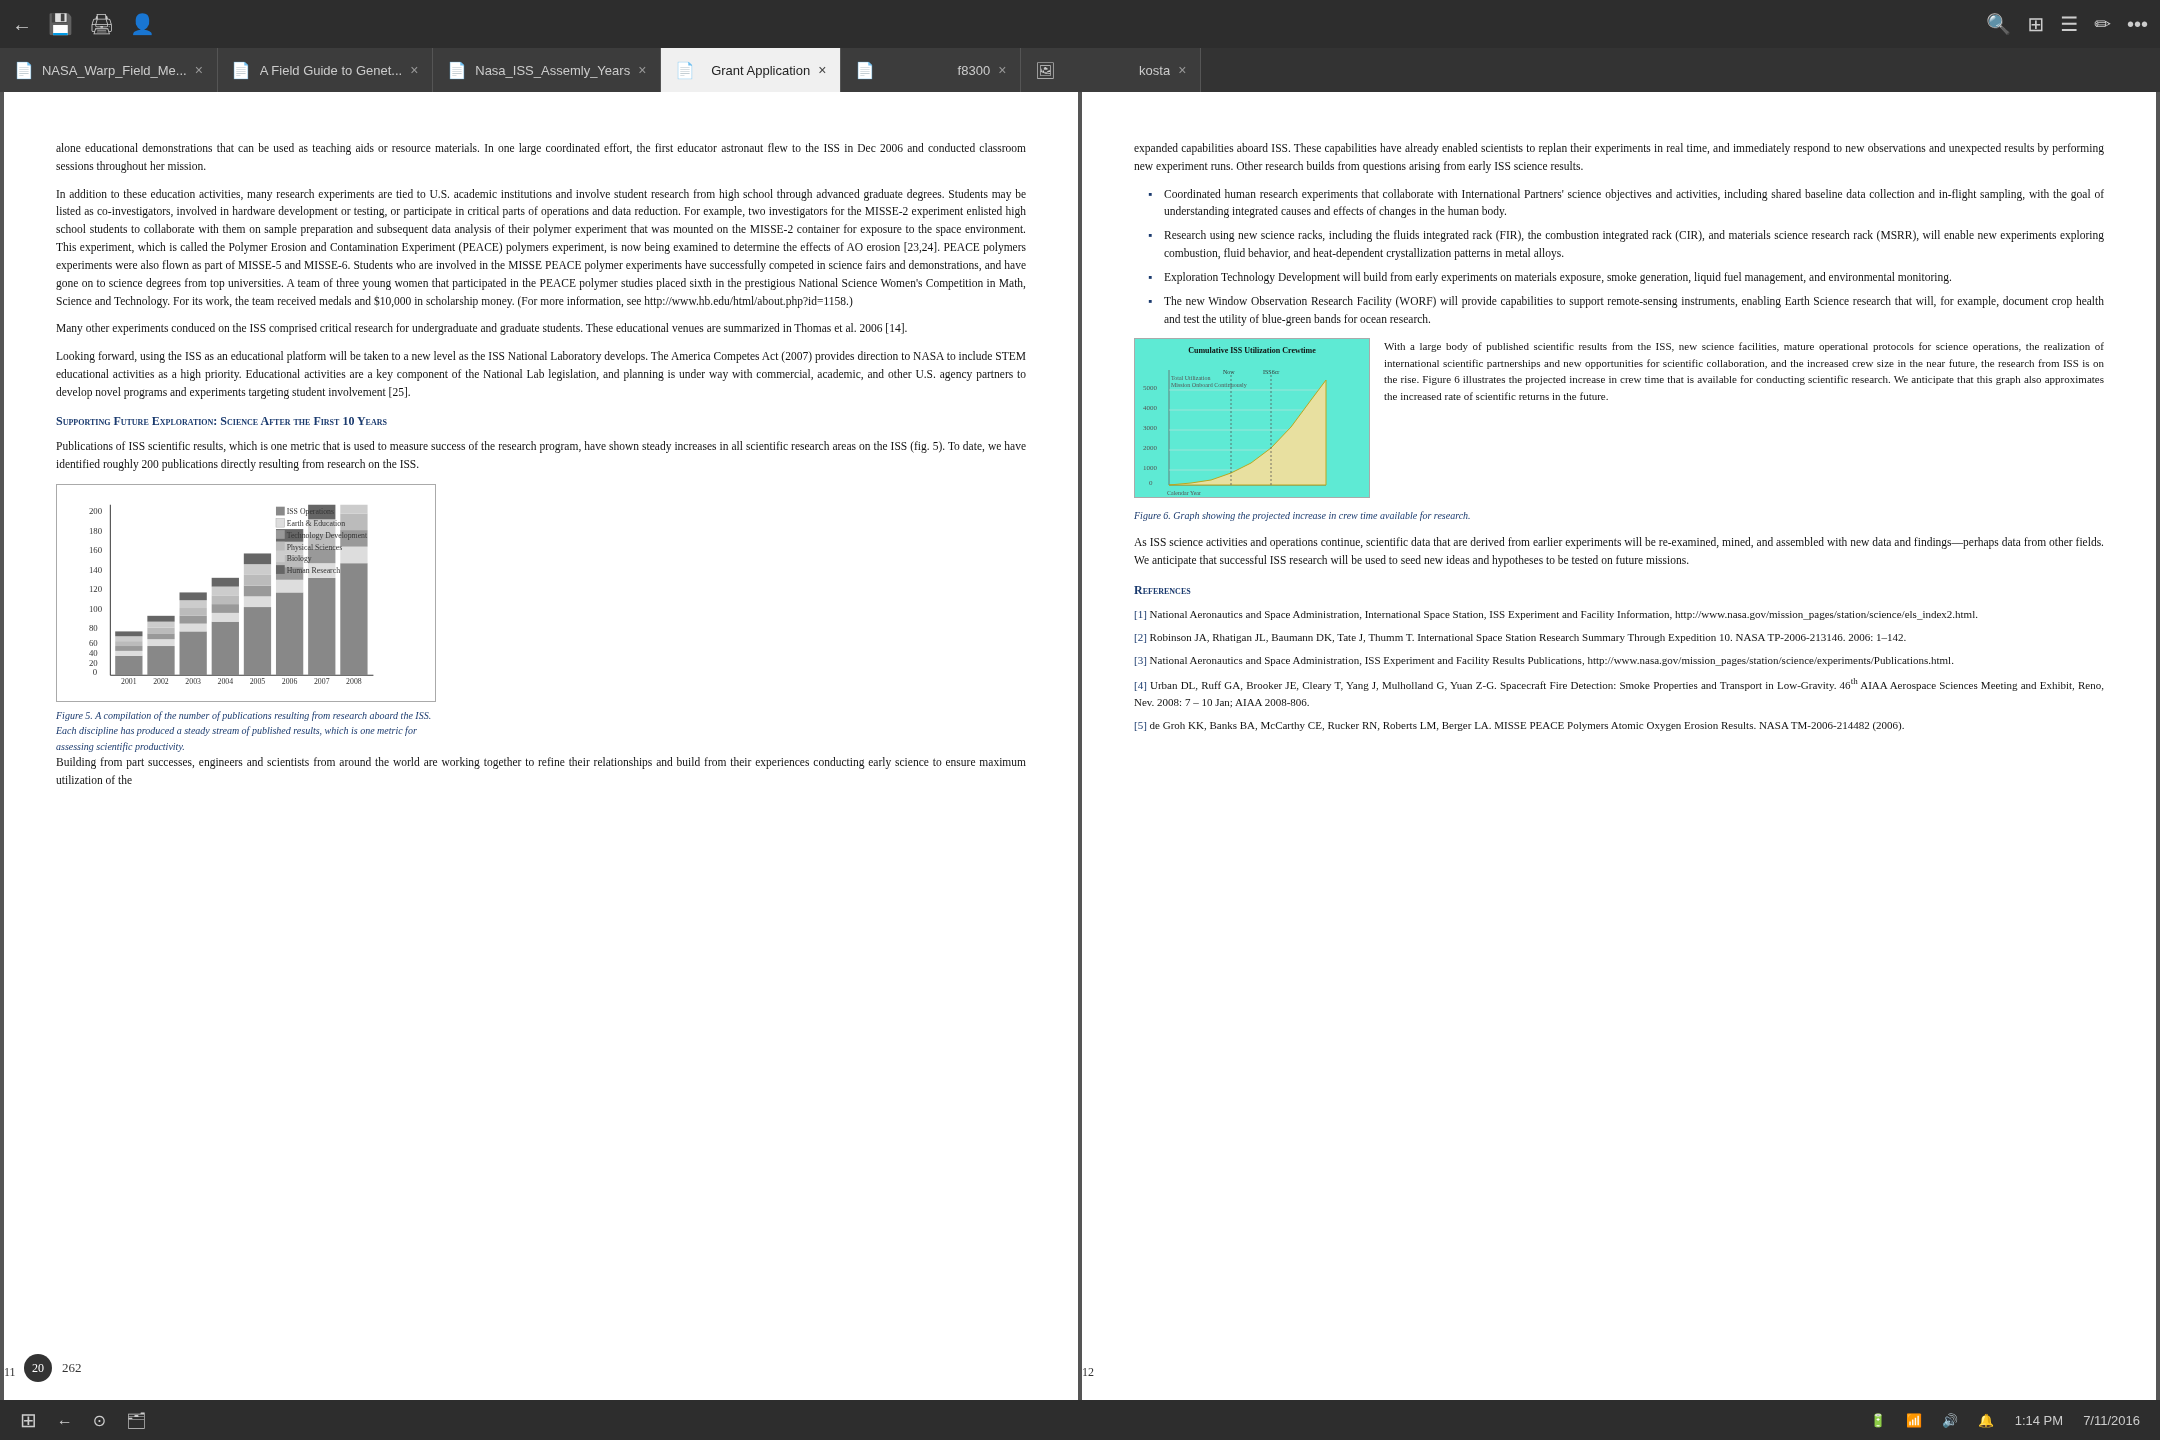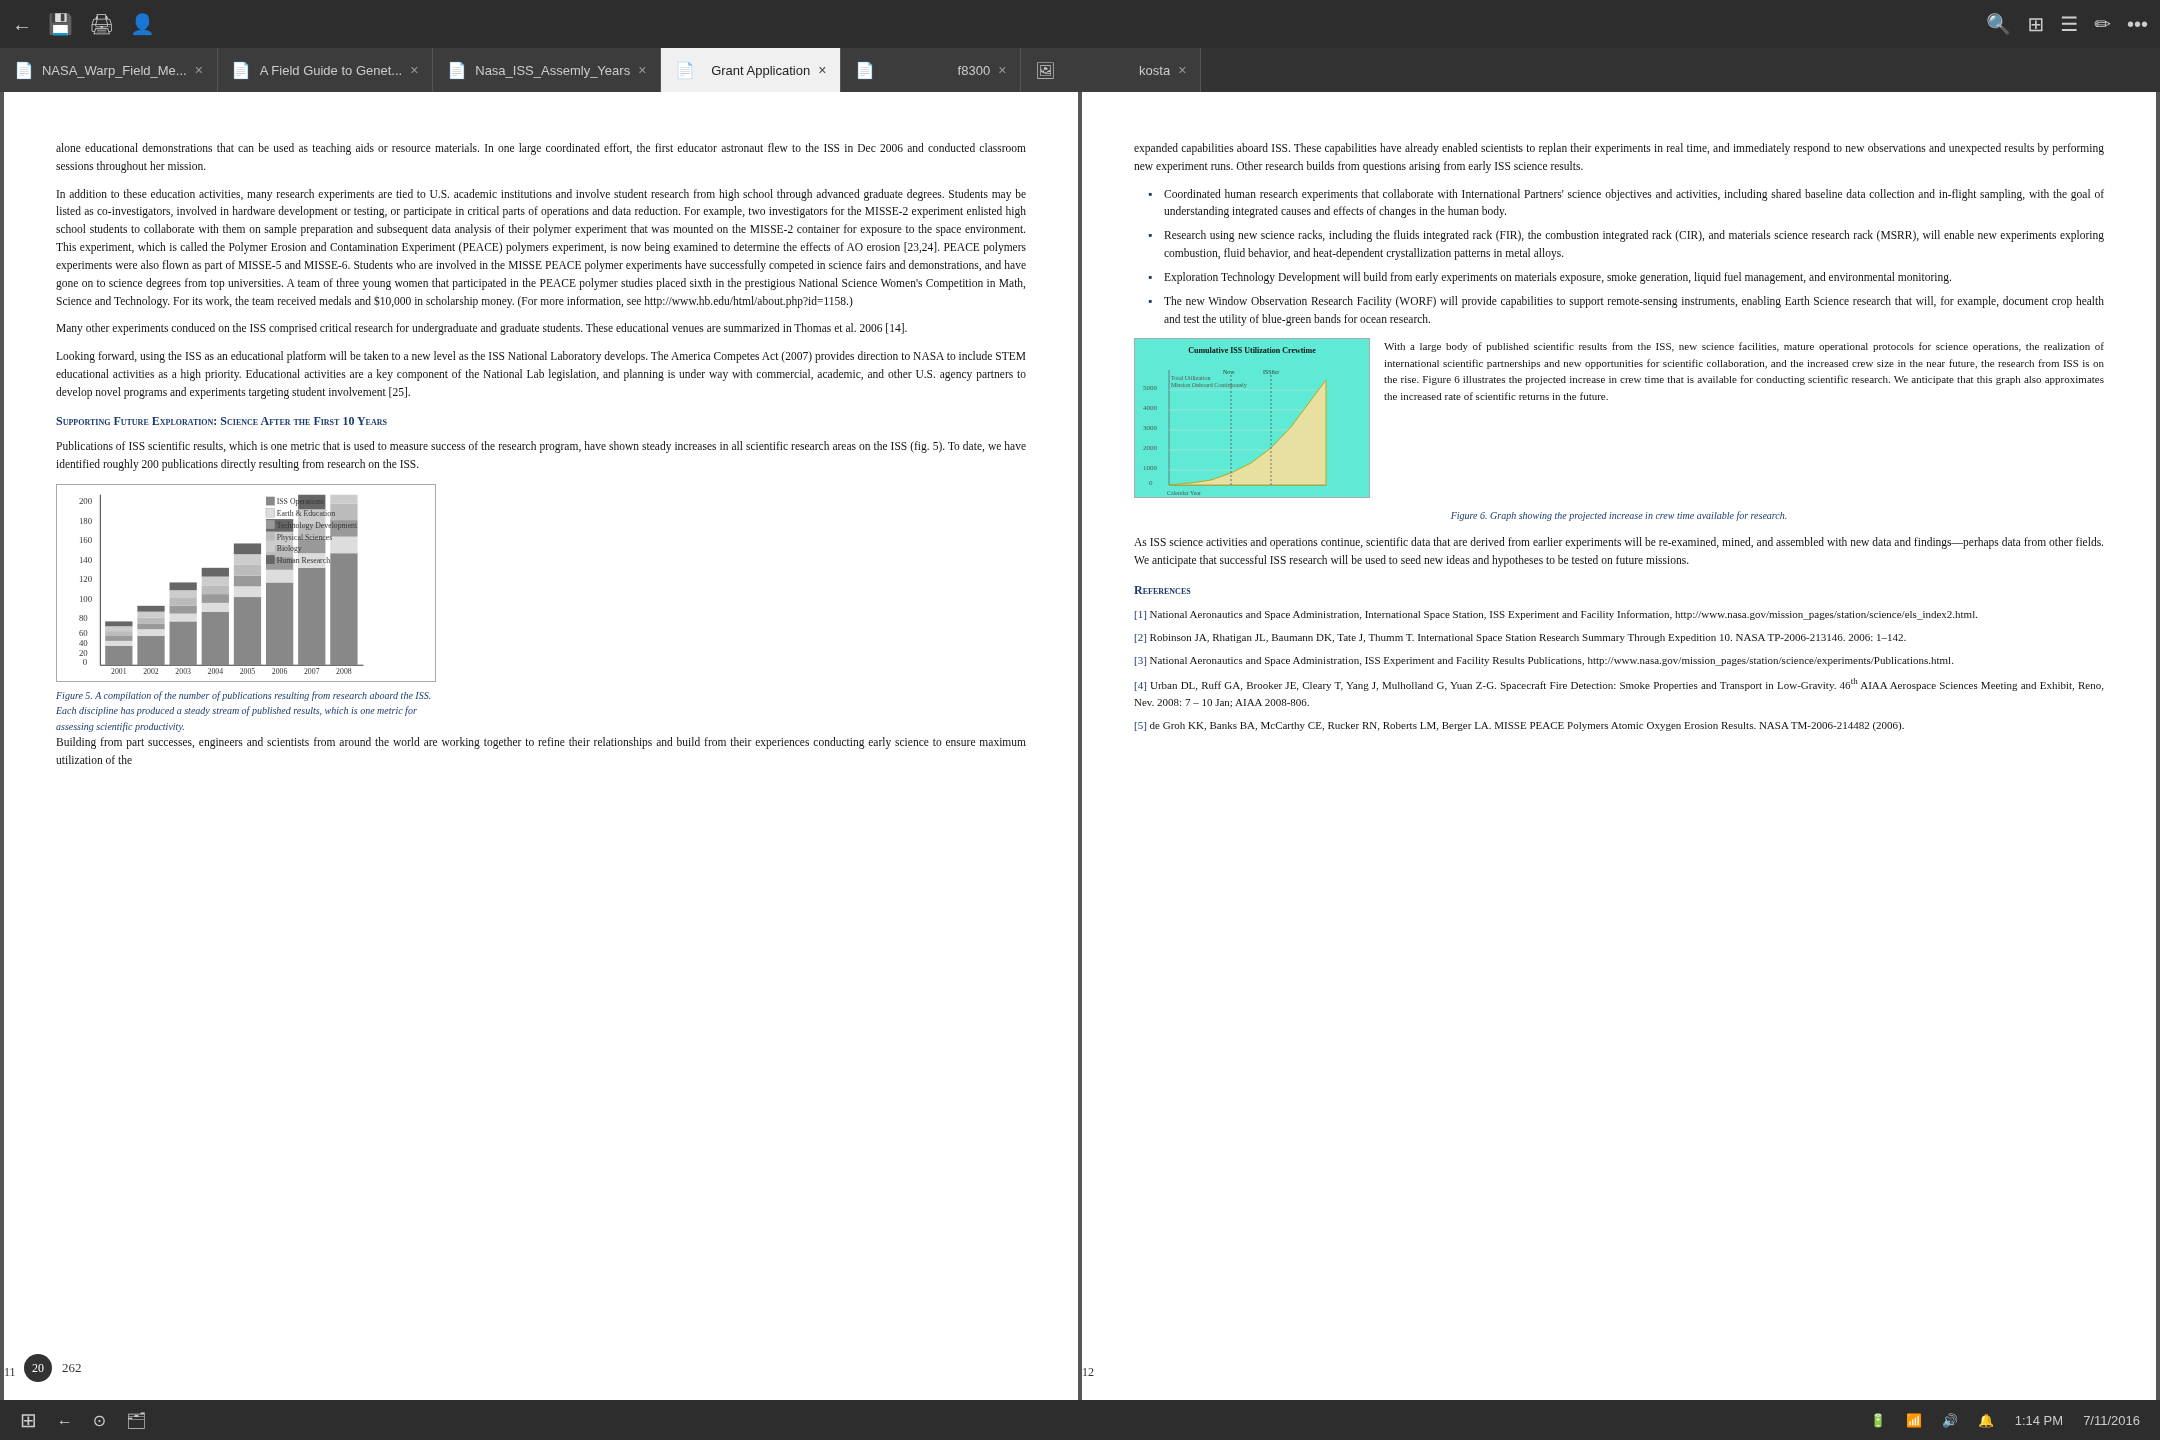--- a/index.html
+++ b/index.html
@@ -129,20 +129,21 @@
     }
     .page-count {
       color: #333;
       font-size: 13px;
     }
 
     
     .chart-container {
       margin: 5px 0;
       border: 1px solid #aaa;
+      padding: 10px;
       max-width: 380px;
     }
 
     .chart-caption {
       font-size: 10px;
       color: #1a3a6e;
       font-style: italic;
       margin-top: 6px;
       text-align: left;
       max-width: 380px;
@@ -168,21 +169,20 @@
       flex: 1;
       font-size: 11px;
       line-height: 1.5;
       text-align: justify;
     }
     .figure-caption {
       font-size: 10px;
       color: #1a3a6e;
       font-style: italic;
       margin-top: 4px;
-      text-align: center;
     }
 
     .references-heading {
       font-variant: small-caps;
       font-weight: bold;
       color: #1a3a6e;
       margin-bottom: 6px;
       margin-top: 12px;
       font-size: 12px;
     }

